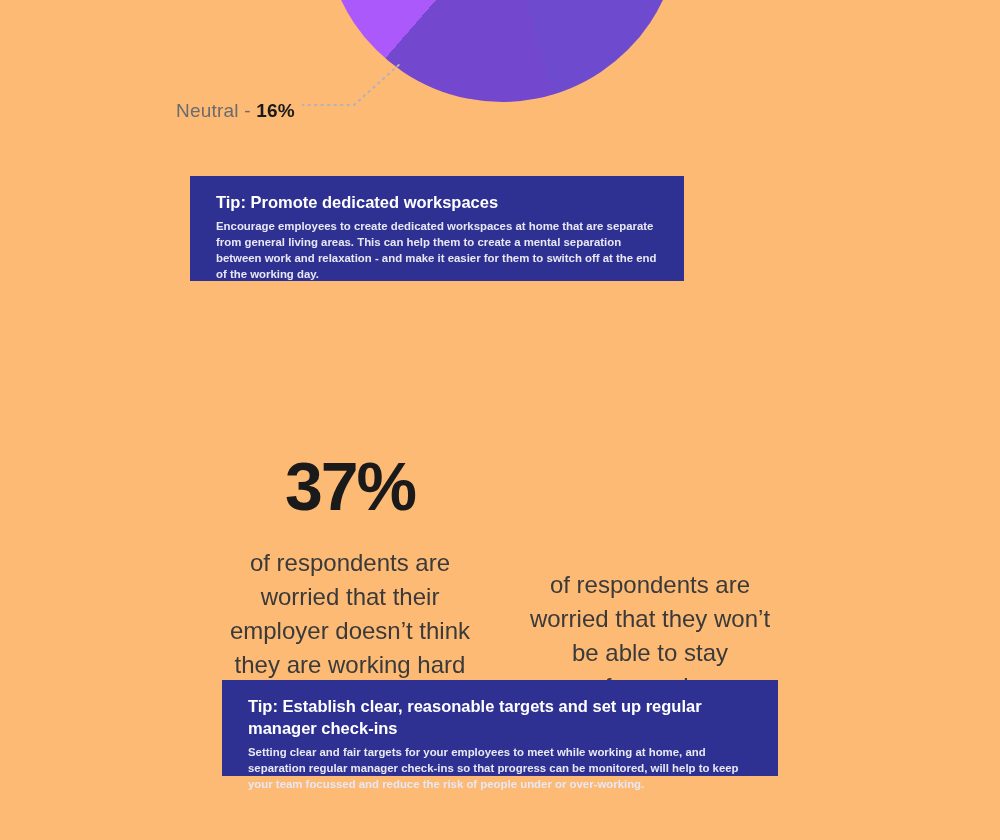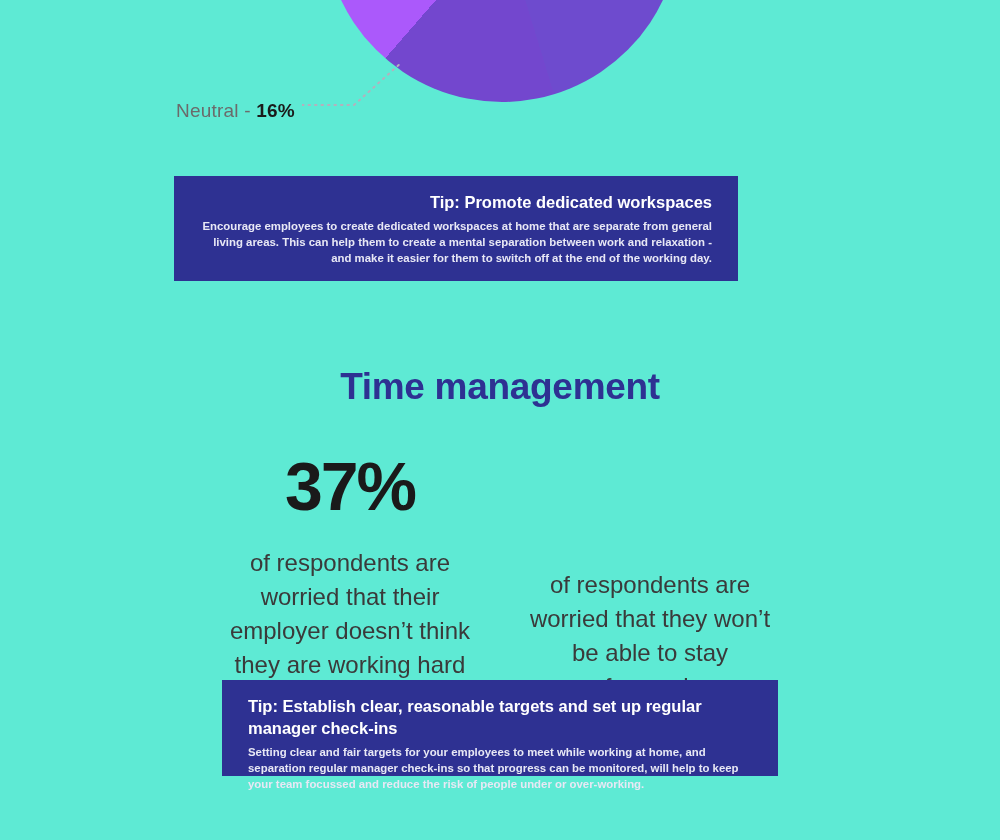--- a/index.html
+++ b/index.html
@@ -9,21 +9,21 @@
     height: 840px;
     background: #ffffff;
     font-family: "Liberation Sans", sans-serif;
     overflow: hidden;
   }
 
   .page {
     position: relative;
     width: 1000px;
     height: 840px;
-    background: #5eead4;
+    background: #fdba74;
   }
 
   
   .pie-wrap {
     position: absolute;
     left: 324px;
     top: -254px;
     width: 356px;
     height: 356px;
   }
@@ -81,25 +81,24 @@
     color: #ffffff;
   }
   .tip-body {
     font-size: 11.4px;
     line-height: 1.42;
     color: #e8e8f5;
     font-weight: bold;
   }
 
   #tip-1 {
-    left: 174px;
+    left: 190px;
     top: 176px;
-    width: 564px;
+    width: 494px;
     height: 105px;
-    text-align: right;
   }
   #tip-2 {
     left: 222px;
     top: 680px;
     width: 556px;
     height: 96px;
   }
 
   
   .section-heading {
@@ -162,21 +161,20 @@
 
   <div class="pie-label">
     <span>Neutral - </span><b>16%</b>
   </div>
 
   <div class="tip" id="tip-1">
     <div class="tip-title">Tip: Promote dedicated workspaces</div>
     <div class="tip-body">Encourage employees to create dedicated workspaces at home that are separate from general living areas. This can help them to create a mental separation between work and relaxation - and make it easier for them to switch off at the end of the working day.</div>
   </div>
 
-  <div class="section-heading">Time management</div>
 
   <div class="stats">
 
     <div class="stat stat-1">
       <div class="stat-number">37%</div>
       <div class="stat-caption">of respondents are worried that their employer doesn’t think they are working hard enough.</div>
     </div>
 
 
     <div class="stat stat-3">

